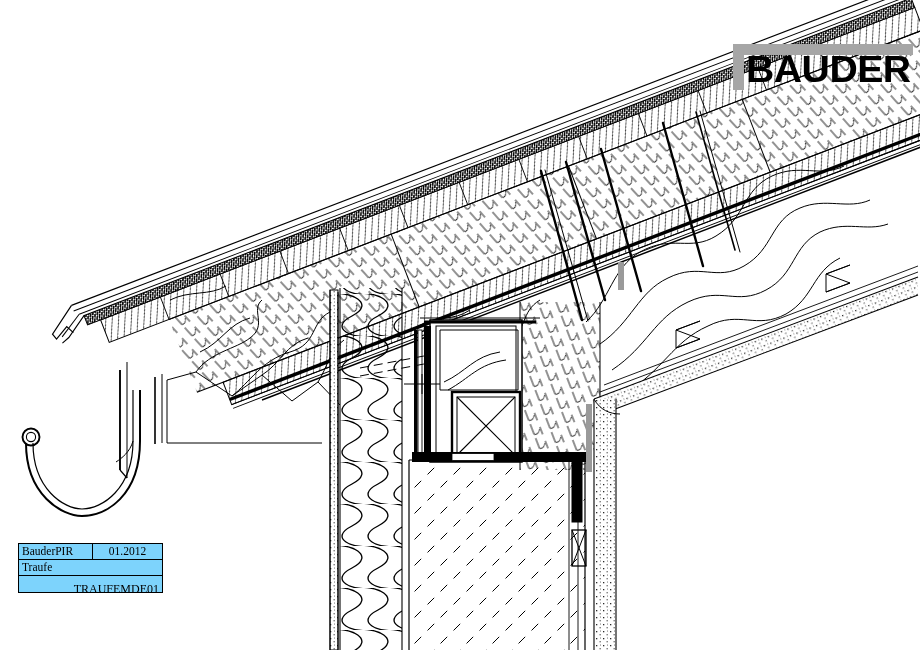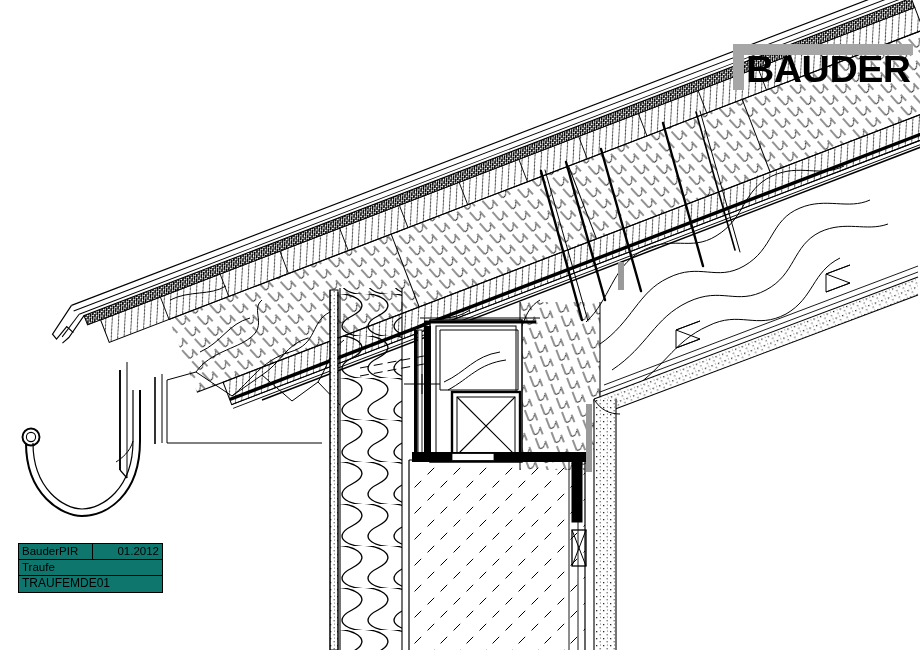--- a/index.html
+++ b/index.html
@@ -27,35 +27,35 @@
     color:#000;font-family:"Liberation Sans", sans-serif;
     font-weight:bold;font-size:37px;line-height:38px;
     letter-spacing:-0.5px;
     transform:scaleX(1.06);transform-origin:left center;
     white-space:nowrap;
   }
 
   
   #titleblock{
     position:absolute;left:18px;top:543px;width:145px;height:50px;
-    border:1.6px solid #000;box-sizing:border-box;background:#0f766e;
+    border:1.6px solid #000;box-sizing:border-box;background:#7dd3fc;font-family:Liberation Serif, serif;
   }
   #titleblock .row{
     display:flex;box-sizing:border-box;width:100%;
     border-bottom:1.6px solid #000;height:16px;
   }
   #titleblock .row.last{border-bottom:none;height:18px;}
   #titleblock .cell{
     box-sizing:border-box;font-size:11.5px;line-height:14px;
     padding:0 3px;color:#000;white-space:nowrap;overflow:hidden;
   }
   #titleblock .c-prod{width:74px;border-right:1.6px solid #000;}
-  #titleblock .c-date{width:auto;flex:1;text-align:right;}
+  #titleblock .c-date{width:auto;flex:1;text-align:center;}
   #titleblock .c-name{width:100%;}
-  #titleblock .c-code{width:100%;text-align:left;font-size:12px;}
+  #titleblock .c-code{width:100%;text-align:right;font-size:12px;margin-top:6px;}
 </style>
 </head>
 <body>
 
 <div id="sheet">
 
   <svg id="dwg" viewBox="0 0 920 650">
     <defs>
 
       <pattern id="hatchBarb" width="17" height="15" patternUnits="userSpaceOnUse" patternTransform="rotate(-21)">

